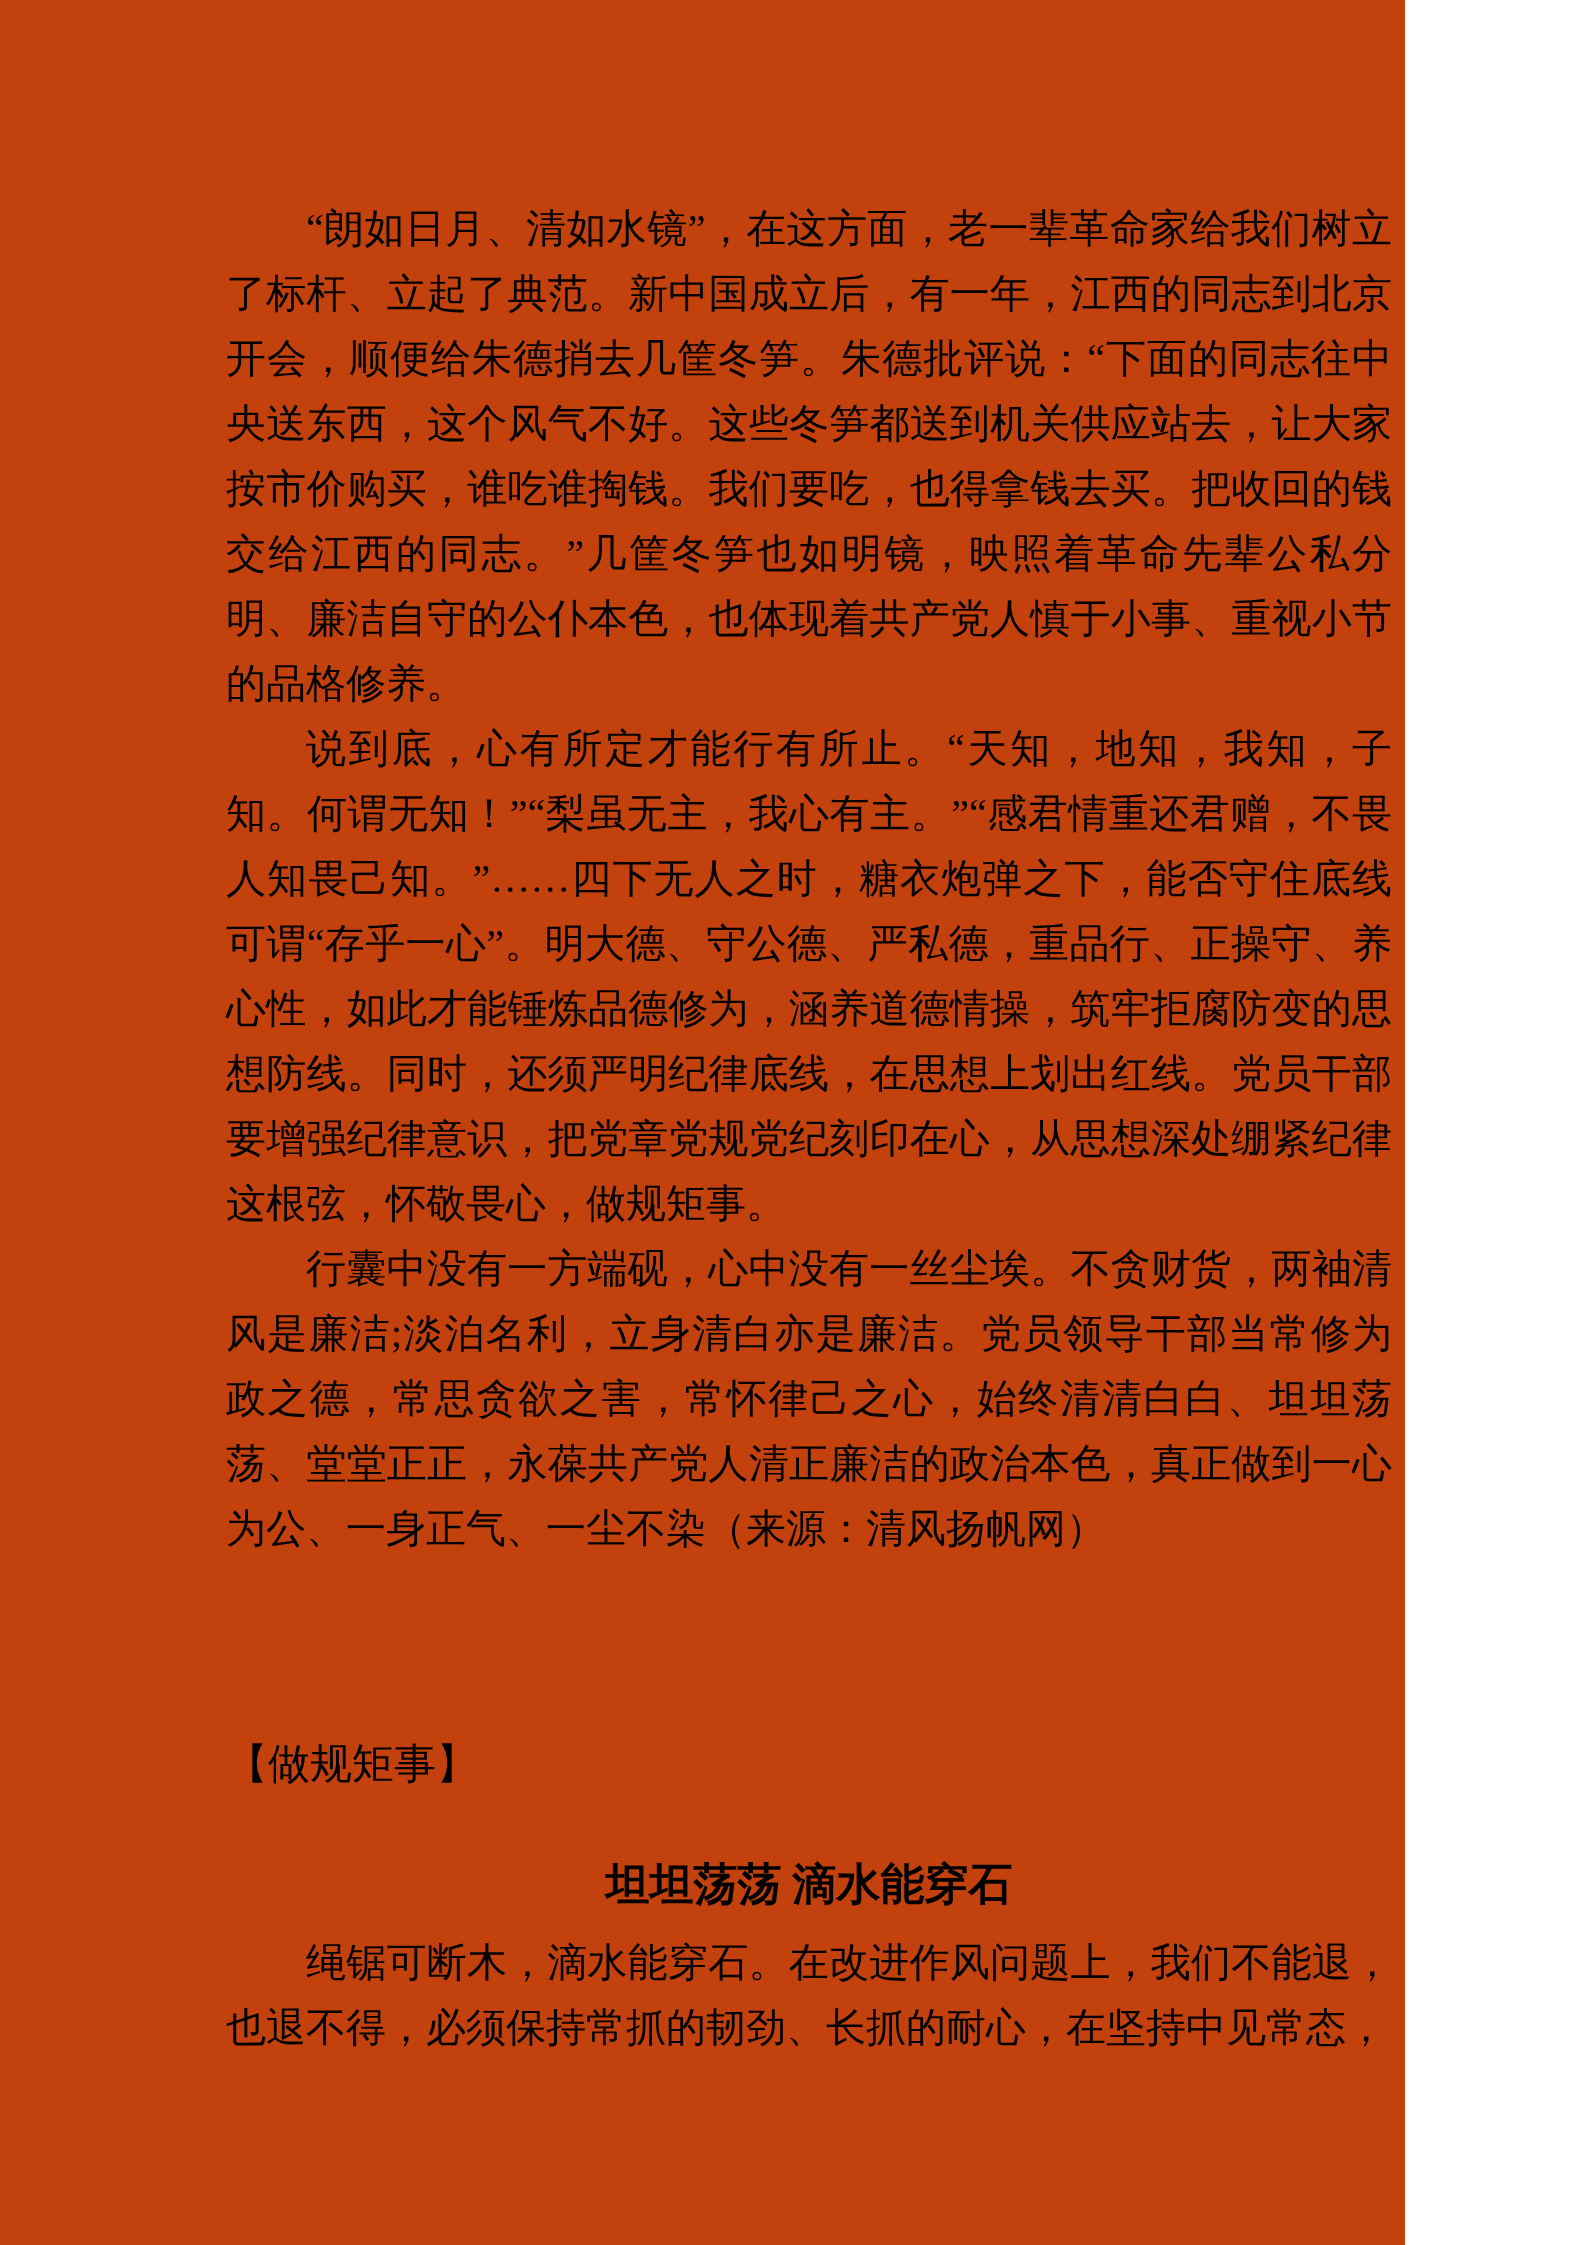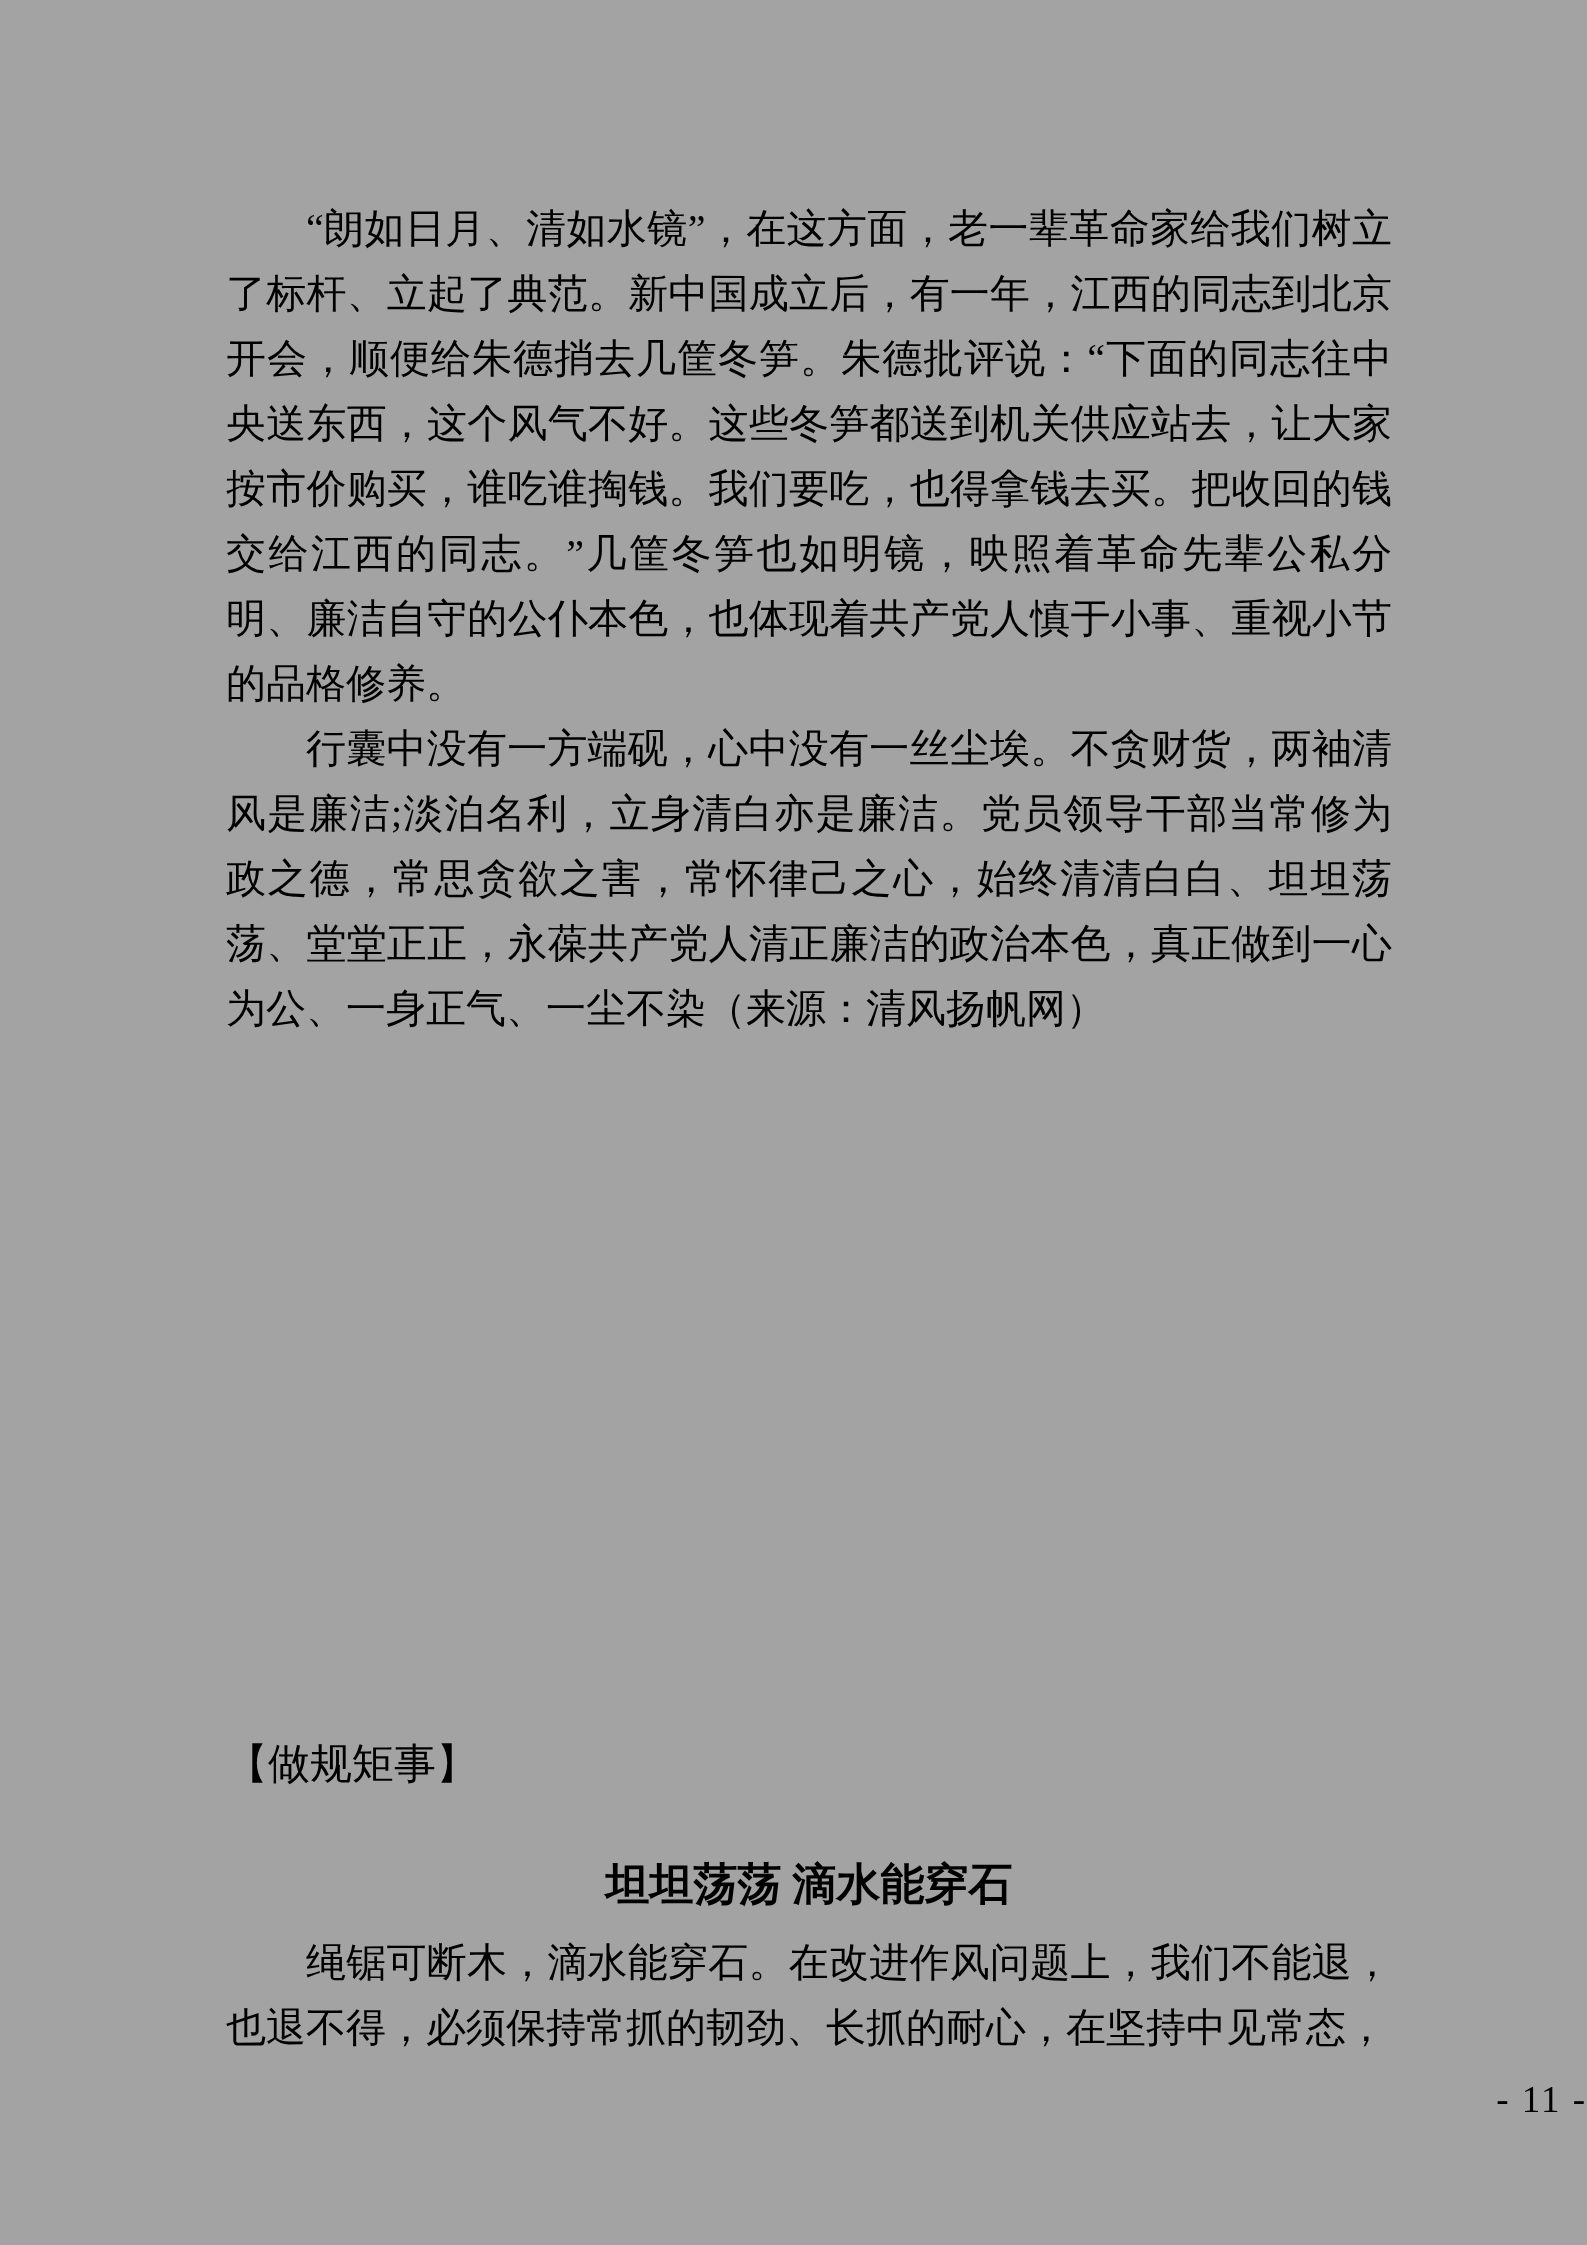--- a/index.html
+++ b/index.html
@@ -2,23 +2,23 @@
 <html><head>
 <meta charset="utf-8">
 <style>
   html, body {
     margin: 0;
     padding: 0;
     background: #ffffff;
   }
   .page {
     position: relative;
-    width: 1587px;
+    width: 1405px;
     height: 2245px;
-    background: #a3a3a3;
+    background: #c2410c;
     color: #000000;
     font-family: "Liberation Serif", "DejaVu Serif", serif;
     overflow: hidden;
   }
   .content {
     position: absolute;
     left: 226px;
     top: 196px;
     width: 1166px;
   }
@@ -76,20 +76,21 @@
     letter-spacing: 2px;
   }
 </style>
 </head>
 <body>
 
 <div class="page">
 
   <div class="content">
     <p class="body">“朗如日月、清如水镜”，在这方面，老一辈革命家给我们树立了标杆、立起了典范。新中国成立后，有一年，江西的同志到北京开会，顺便给朱德捎去几筐冬笋。朱德批评说：“下面的同志往中央送东西，这个风气不好。这些冬笋都送到机关供应站去，让大家按市价购买，谁吃谁掏钱。我们要吃，也得拿钱去买。把收回的钱交给江西的同志。”几筐冬笋也如明镜，映照着革命先辈公私分明、廉洁自守的公仆本色，也体现着共产党人慎于小事、重视小节的品格修养。</p>
+    <p class="body">说到底，心有所定才能行有所止。“天知，地知，我知，子知。何谓无知！”“梨虽无主，我心有主。”“感君情重还君赠，不畏人知畏己知。”……四下无人之时，糖衣炮弹之下，能否守住底线可谓“存乎一心”。明大德、守公德、严私德，重品行、正操守、养心性，如此才能锤炼品德修为，涵养道德情操，筑牢拒腐防变的思想防线。同时，还须严明纪律底线，在思想上划出红线。党员干部要增强纪律意识，把党章党规党纪刻印在心，从思想深处绷紧纪律这根弦，怀敬畏心，做规矩事。</p>
     <p class="body">行囊中没有一方端砚，心中没有一丝尘埃。不贪财货，两袖清风是廉洁;淡泊名利，立身清白亦是廉洁。党员领导干部当常修为政之德，常思贪欲之害，常怀律己之心，始终清清白白、坦坦荡荡、堂堂正正，永葆共产党人清正廉洁的政治本色，真正做到一心为公、一身正气、一尘不染（来源：清风扬帆网）</p>
   </div>
 
   <div class="section-heading">【做规矩事】</div>
 
   <h1 class="article-title">坦坦荡荡 滴水能穿石</h1>
 
   <p class="article-body">绳锯可断木，滴水能穿石。在改进作风问题上，我们不能退，也退不得，必须保持常抓的韧劲、长抓的耐心，在坚持中见常态，</p>
 
   <div class="page-number">- 11 -</div>

